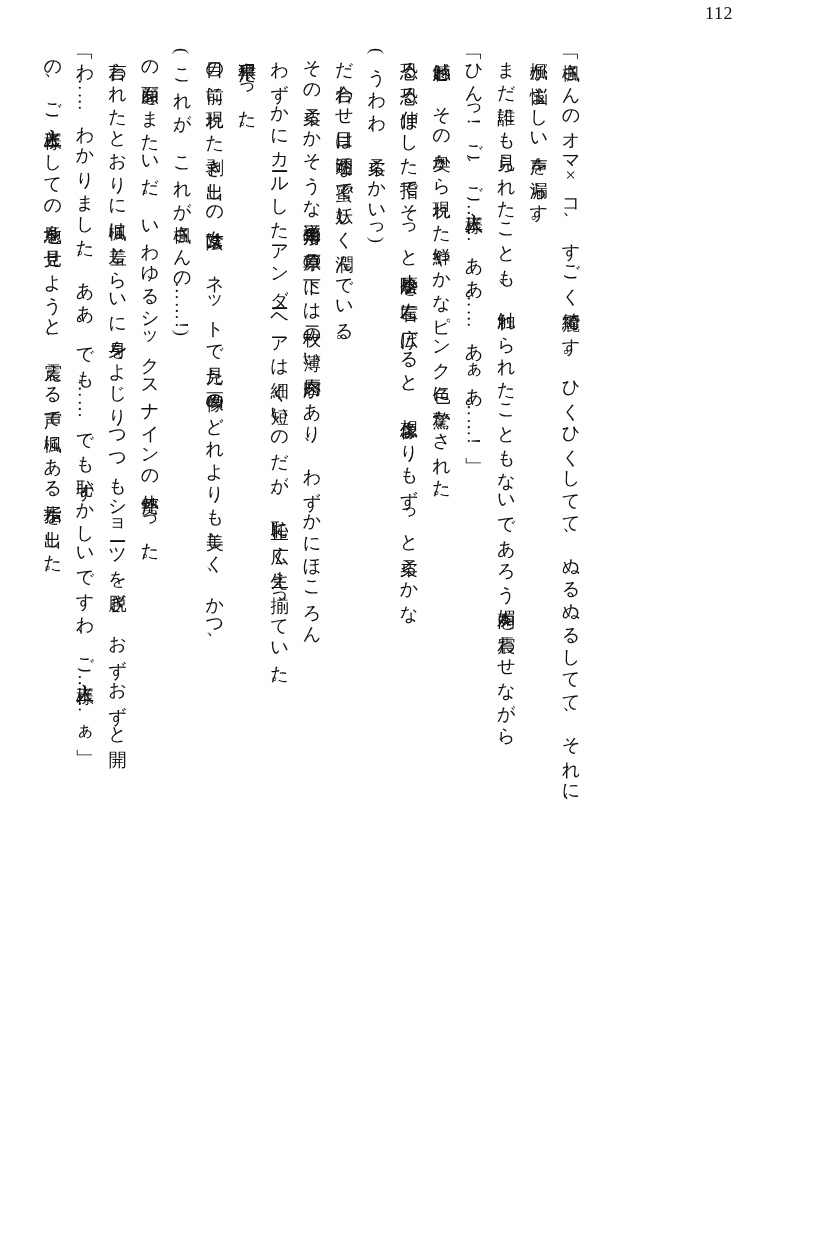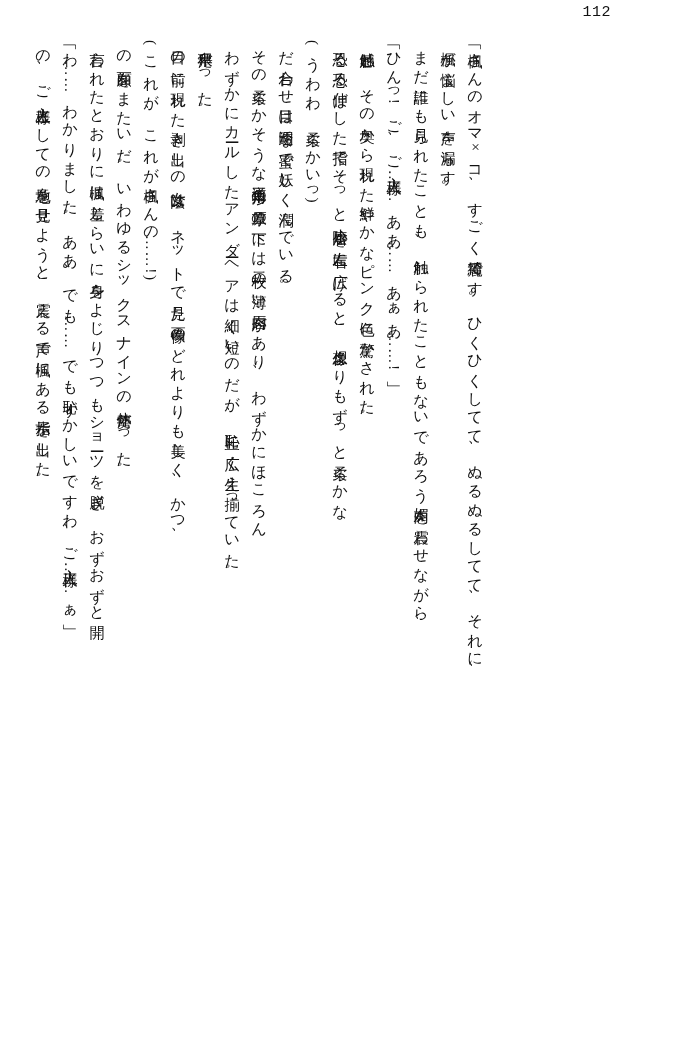--- a/index.html
+++ b/index.html
@@ -21,21 +21,21 @@
     position: relative;
     background: #ffffff;
   }
   #page-number {
     position: absolute;
     top: 4px;
     right: 82px;
     font-size: 15px;
     letter-spacing: 0.5px;
     color: #111111;
-    font-family: Liberation Mono, monospace;
+    font-family: Liberation Serif, serif;
   }
   
   #text-body {
     position: absolute;
     top: 40px;
     right: 24px;
     left: 24px;
     height: 925px;
     display: flex;
     flex-direction: row;

